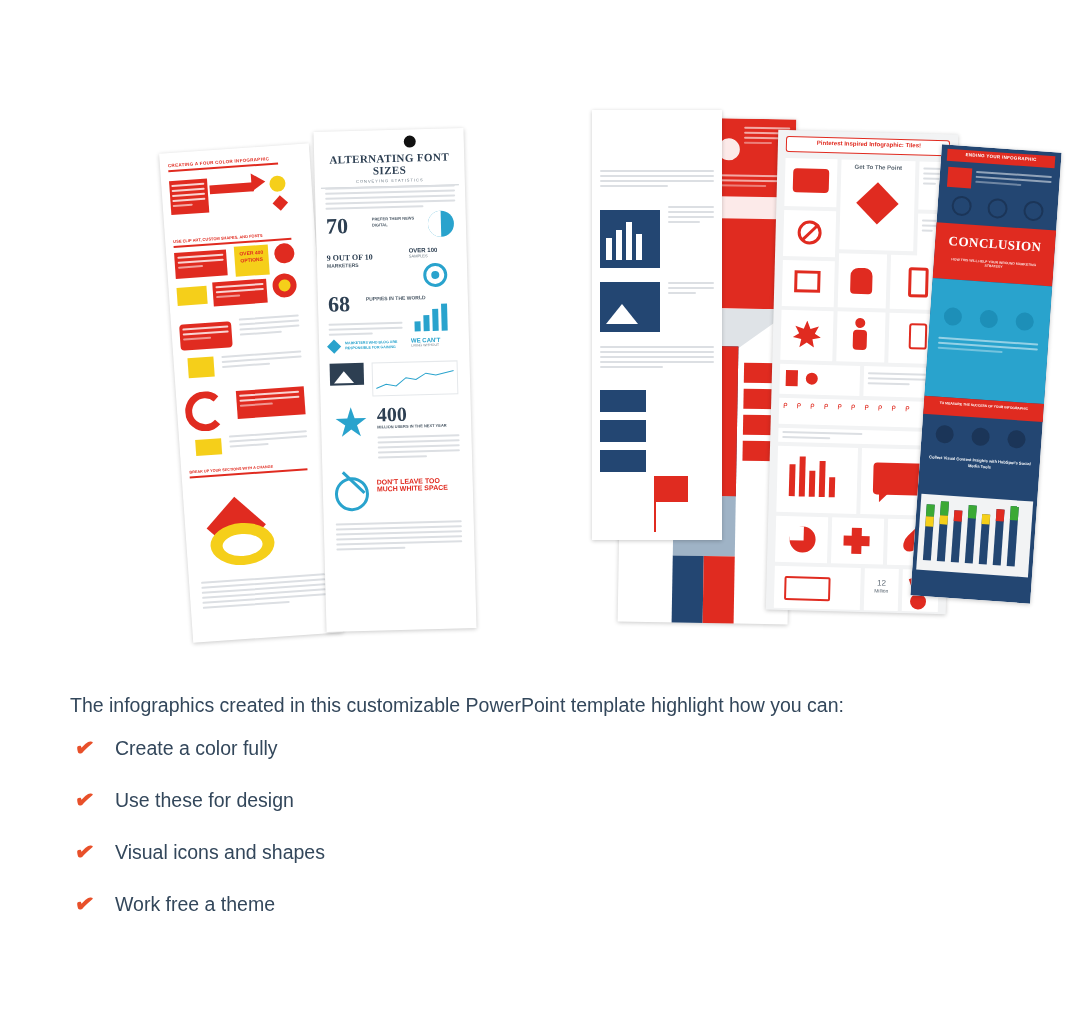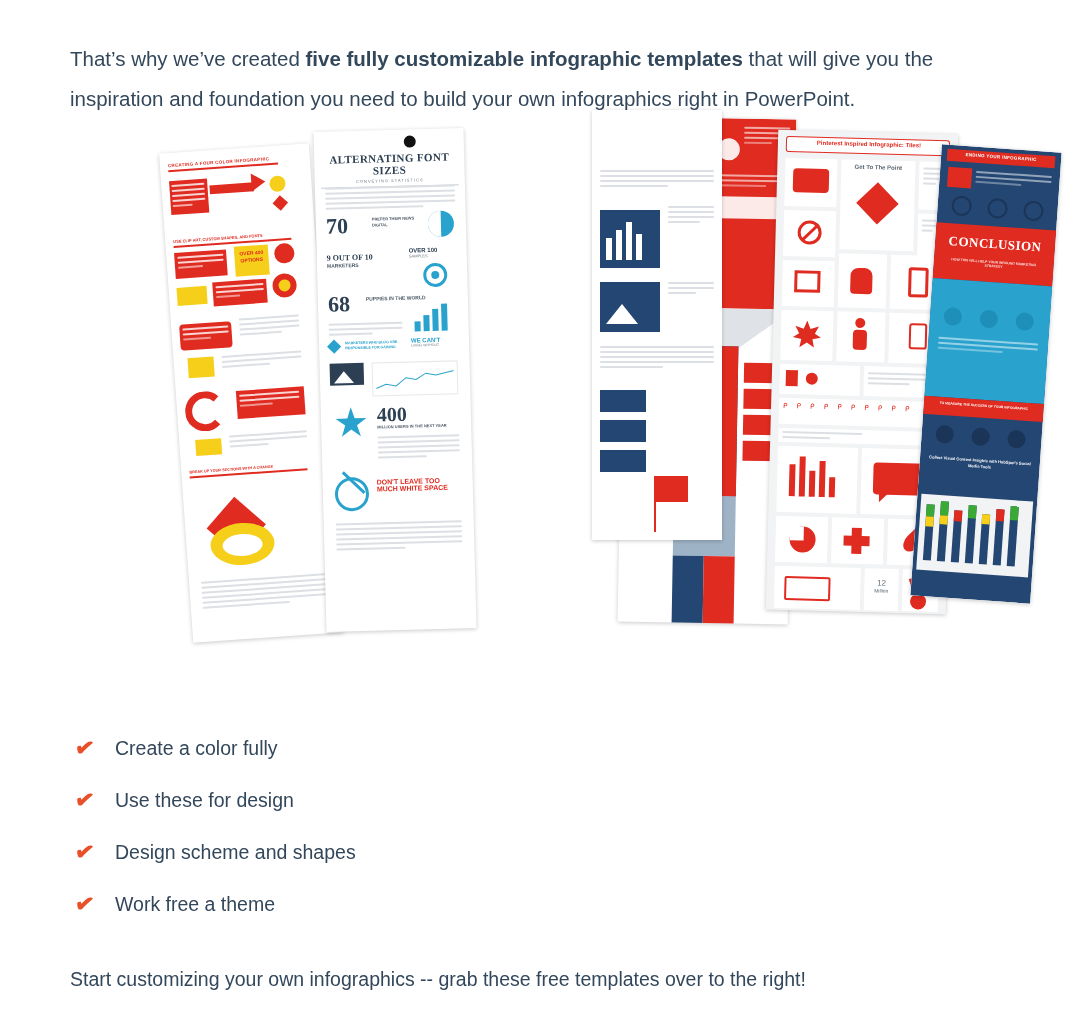--- a/index.html
+++ b/index.html
@@ -155,21 +155,20 @@
     border-top: 12px solid transparent;
     border-bottom: 12px solid transparent;
     border-left: 18px solid #e02b20;
   }
 </style>
 </head>
 <body>
 
 <div class="page">
 
-  <p class="intro-para"><span>That’s why we’ve created </span><b>five fully customizable infographic templates</b><span> that will give you the inspiration and foundation you need to build your own infographics right in PowerPoint.</span></p>
 
   <div class="hero">
 
     <div class="sheet" id="sheet1">
       <div class="blk" style="left:8px;top:10px;width:120px;">
         <div style="font-size:4.5px;font-weight:700;color:#e02b20;letter-spacing:.3px;">CREATING A FOUR COLOR INFOGRAPHIC</div>
         <div style="height:2px;background:#e02b20;width:110px;margin-top:2px;"></div>
       </div>
 
       <div class="blk" style="left:48px;top:30px;">
@@ -613,35 +612,35 @@
       <div class="blk" style="left:66px;top:366px;width:8px;height:50px;background:#234672;"></div>
       <div class="blk" style="left:66px;top:366px;width:8px;height:10px;background:#f5cf1a;"></div>
       <div class="blk" style="left:80px;top:360px;width:8px;height:56px;background:#234672;"></div>
       <div class="blk" style="left:80px;top:360px;width:8px;height:12px;background:#e02b20;"></div>
       <div class="blk" style="left:94px;top:356px;width:8px;height:60px;background:#234672;"></div>
       <div class="blk" style="left:94px;top:356px;width:8px;height:14px;background:#3ba935;"></div>
     </div>
 
   </div>
 
+  <p class="lower-para">The infographics created in this customizable PowerPoint template highlight how you can:</p>
 
   <ul class="check-list">
     <li>
       <span class="check-mark">✔</span>
       <span>Create a color fully</span>
     </li>
     <li>
       <span class="check-mark">✔</span>
       <span>Use these for design</span>
     </li>
     <li>
       <span class="check-mark">✔</span>
-      <span>Design scheme and shapes</span>
+      <span>Visual icons and shapes</span>
     </li>
     <li>
       <span class="check-mark">✔</span>
       <span>Work free a theme</span>
     </li>
   </ul>
 
-  <p class="closing-para">Start customizing your own infographics -- grab these free templates over to the right!</p>
 
 </div>
 
 </body></html>

